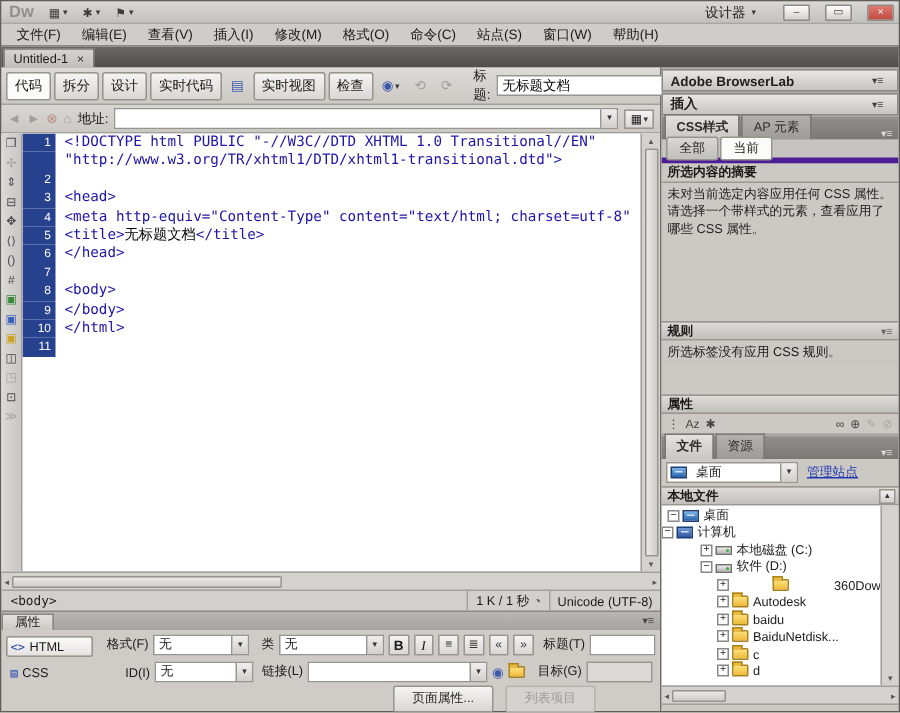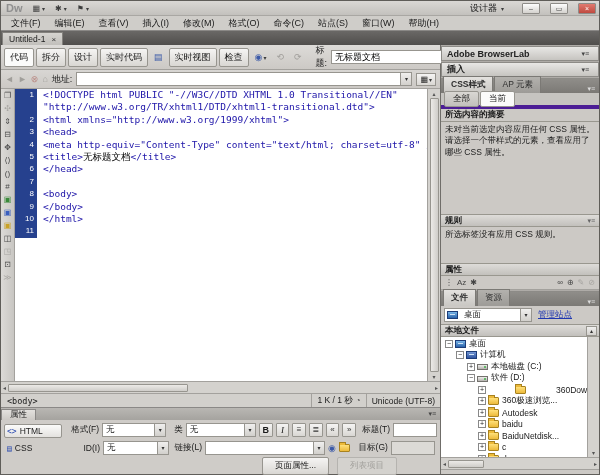--- a/index.html
+++ b/index.html
@@ -255,21 +255,20 @@
               <div class="code-row">
                 <span class="gutter">1</span>
                 <span class="code-text"><span class="tok-tag">&lt;!DOCTYPE html PUBLIC "-//W3C//DTD XHTML 1.0 Transitional//EN"</span></span>
               </div>
               <div class="code-row">
                 <span class="gutter"></span>
                 <span class="code-text"><span class="tok-tag">"http://www.w3.org/TR/xhtml1/DTD/xhtml1-transitional.dtd"&gt;</span></span>
               </div>
               <div class="code-row">
                 <span class="gutter">2</span>
-                <span class="code-text"><span class="tok-tag">&lt;html xmlns="http://www.w3.org/1999/xhtml"&gt;</span></span>
               </div>
               <div class="code-row">
                 <span class="gutter">3</span>
                 <span class="code-text"><span class="tok-tag">&lt;head&gt;</span></span>
               </div>
               <div class="code-row">
                 <span class="gutter">4</span>
                 <span class="code-text"><span class="tok-tag">&lt;meta http-equiv="Content-Type" content="text/html; charset=utf-8" /&gt;</span></span>
               </div>
               <div class="code-row">
@@ -459,44 +458,39 @@
         <span class="up">▴</span>
       </div>
 
       <div class="tree-wrap">
         <div class="tree">
             <div class="tree-row" style="padding-left: 4px;">
               <span class="expander">−</span>
               <span class="fi fi-desktop"></span>
               <span>桌面</span>
             </div>
-            <div class="tree-row" style="padding-left: 15px;">
+            <div class="tree-row" style="">
               <span class="expander">−</span>
               <span class="fi fi-computer"></span>
               <span>计算机</span>
             </div>
             <div class="tree-row" style="padding-left: 26px;">
               <span class="expander">+</span>
               <span class="fi fi-drive"></span>
               <span>本地磁盘 (C:)</span>
             </div>
             <div class="tree-row" style="padding-left: 26px;">
               <span class="expander">−</span>
               <span class="fi fi-drive"></span>
               <span>软件 (D:)</span>
             </div>
             <div class="tree-row" style="padding-left: 37px; gap: 27px;">
               <span class="expander">+</span>
               <span class="fi fi-folder"></span>
               <span>360Downloads</span>
-            </div>
-            <div class="tree-row" style="padding-left: 37px;">
-              <span class="expander">+</span>
-              <span class="fi fi-folder"></span>
-              <span>360极速浏览...</span>
             </div>
             <div class="tree-row" style="padding-left: 37px;">
               <span class="expander">+</span>
               <span class="fi fi-folder"></span>
               <span>Autodesk</span>
             </div>
             <div class="tree-row" style="padding-left: 37px;">
               <span class="expander">+</span>
               <span class="fi fi-folder"></span>
               <span>baidu</span>

